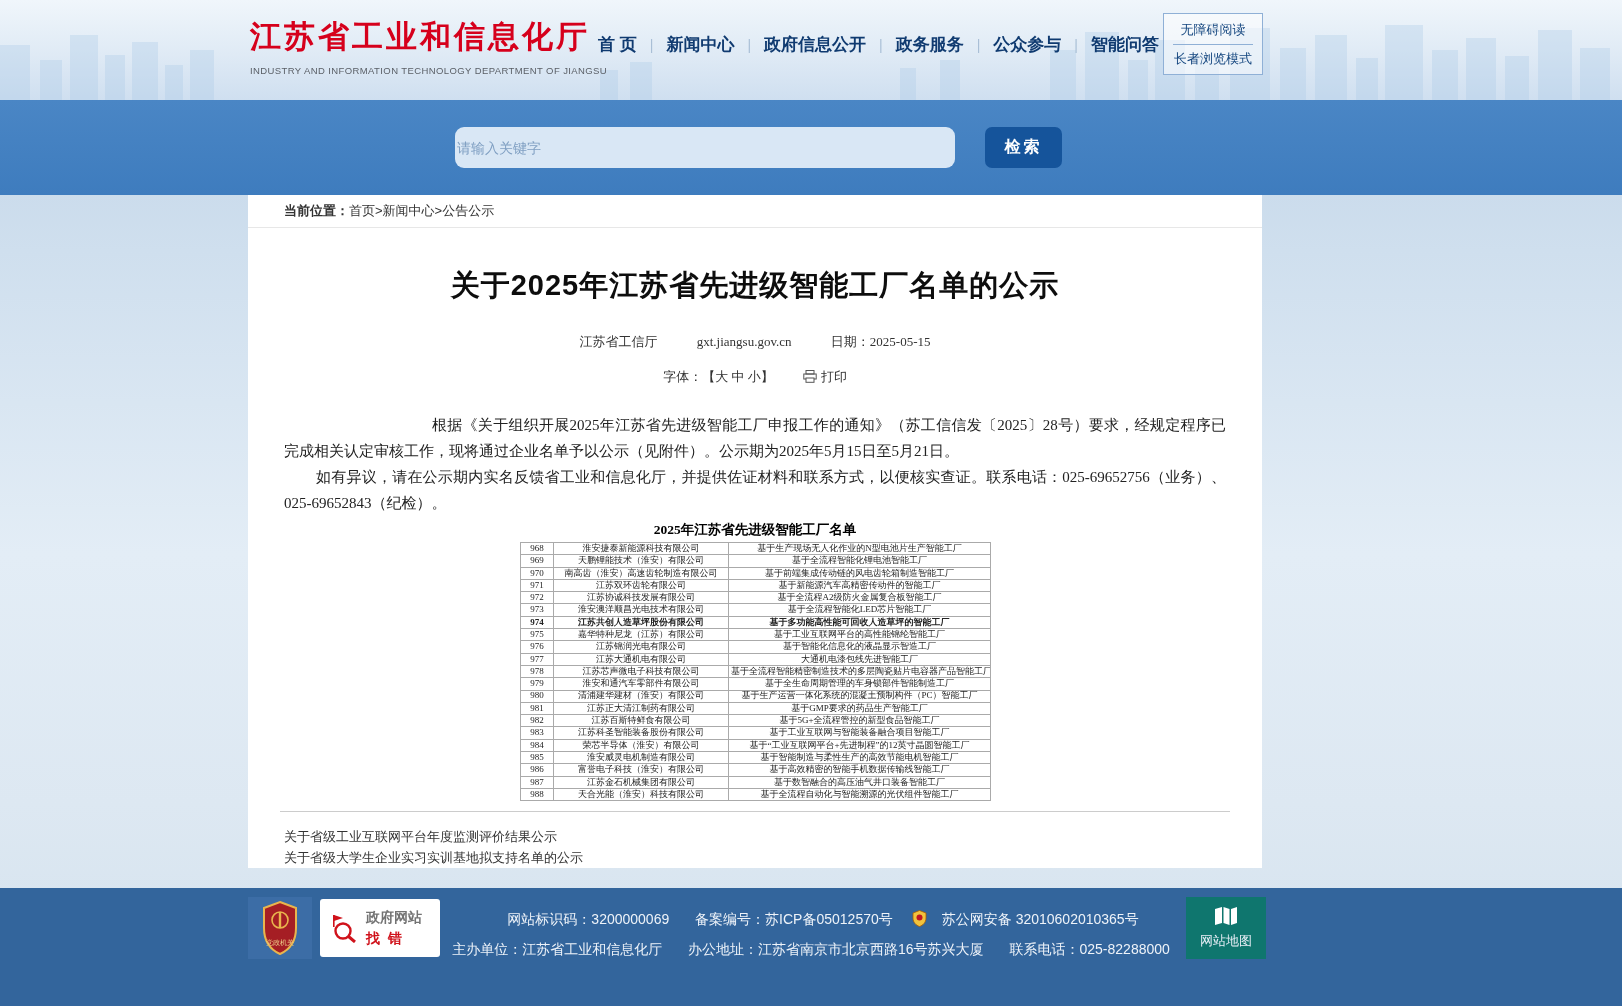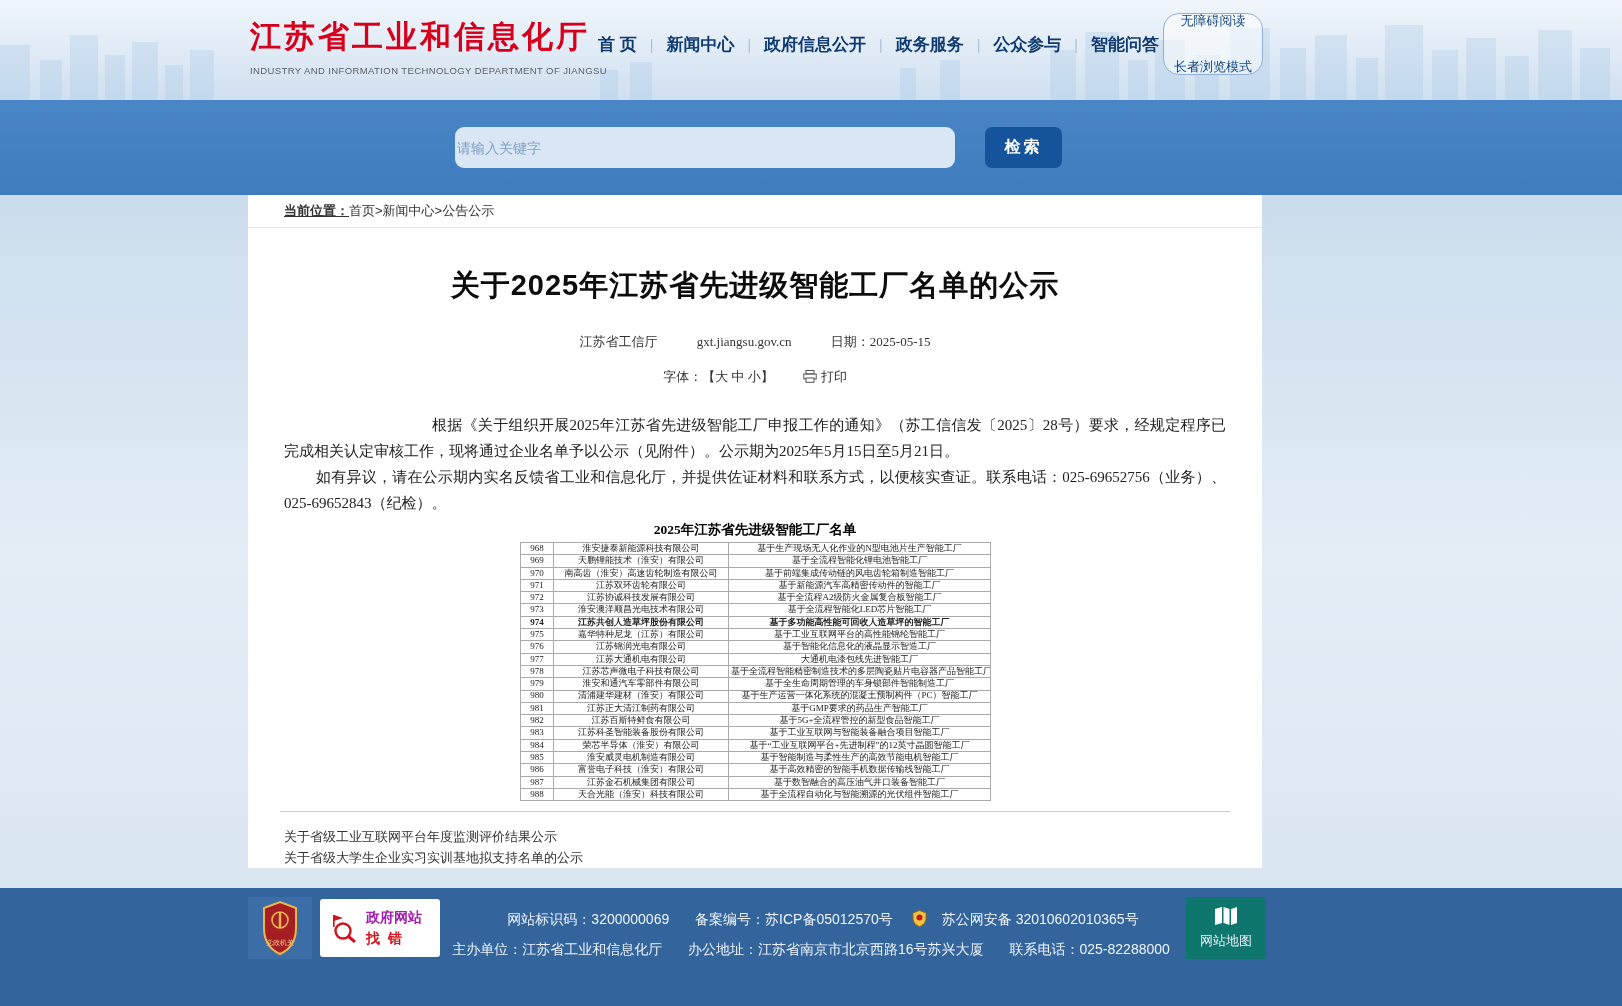--- a/index.html
+++ b/index.html
@@ -16,22 +16,22 @@
   }
   #skyline { position:absolute; left:0; bottom:0; width:1622px; height:80px; opacity:.6; }
   #logo { position:absolute; left:250px; top:16px; }
   #logo-title { font-size:31px; font-weight:bold; color:#d6001c; letter-spacing:3px; }
   #logo-sub { margin-top:7px; font-size:9.5px; color:#5a5f66; letter-spacing:.4px; }
   #main-nav { position:absolute; left:598px; top:33px; display:flex; align-items:center; }
   .nav-item { font-size:17px; font-weight:bold; color:#0f3a70; cursor:pointer; white-space:nowrap; }
   .nav-sep { color:#a9bfd6; font-size:14px; margin:0 13px; font-weight:normal; }
   #access-box {
     position:absolute; left:1163px; top:13px; width:100px; height:62px;
-    border:1px solid #8fb0d6; border-radius:16px; background:rgba(255,255,255,.55);
-    display:flex; flex-direction:column; justify-content:center;gap:9px;
+    border:1px solid #8fb0d6; border-radius:0; background:rgba(255,255,255,.55);
+    display:flex; flex-direction:column; justify-content:center;
   }
   .access-row { text-align:center; font-size:13px; color:#14467f; padding:5px 0; cursor:pointer; white-space:nowrap; }
   .access-div { height:1px; background:#8fb0d6; margin:0 9px; }
   
   #band {
     position:absolute; left:0; top:100px; width:1622px; height:95px;
     background:linear-gradient(180deg,#4a86c5 0%,#3e7cbe 100%);
   }
   #search-input {
     position:absolute; left:455px; top:27px; width:500px; height:41px;
@@ -41,21 +41,21 @@
   #search-input::placeholder { color:#7f9fc2; }
   #search-btn {
     position:absolute; left:985px; top:27px; width:77px; height:41px;
     border:none; border-radius:7px; background:#15549b; color:#fff;
     font-size:16px; font-weight:bold; letter-spacing:3px; cursor:pointer;
     font-family:"Liberation Sans",sans-serif;
   }
   
   #card { position:absolute; left:248px; top:195px; width:1014px; height:673px; background:#ffffff; }
   #breadcrumb { padding:7px 0 7px 36px; font-size:13px; color:#333; border-bottom:1px solid #e7e7e7; }
-  #breadcrumb b { font-weight:bold;text-decoration:underline; }
+  #breadcrumb b { font-weight:bold; }
   #crumb-path { cursor:pointer; }
   #article-title { margin-top:38px; text-align:center; font-size:29px; font-weight:bold; color:#0d0d0d; letter-spacing:1px; }
   #meta-line { margin-top:27px; text-align:center; font-size:13px; color:#333; font-family:"Liberation Serif",serif; }
   #meta-line span { margin:0 18px; }
   #fontbar { margin-top:17px; text-align:center; font-size:13px; color:#333; font-family:"Liberation Serif",serif; }
   #fontbar .sizer { cursor:pointer; }
   #print-wrap { margin-left:26px; cursor:pointer; }
   #print-wrap svg { vertical-align:-2px; margin-right:4px; }
   .para {
     margin:0 36px; font-family:"Liberation Serif",serif; font-size:15px;
@@ -85,21 +85,21 @@
   #gov-badge {
     position:absolute; left:248px; top:9px; width:64px; height:62px;
     background:#3c6da6; display:flex; align-items:center; justify-content:center; cursor:pointer;
   }
   #err-badge {
     position:absolute; left:320px; top:11px; width:120px; height:58px;
     background:#ffffff; border-radius:3px; display:flex; align-items:center;
     padding:0 10px; cursor:pointer;
   }
   #err-texts { margin-left:8px; }
-  #err-line1 { font-size:14px; font-weight:bold; color:#a21caf; white-space:nowrap; }
+  #err-line1 { font-size:14px; font-weight:bold; color:#737373; white-space:nowrap; }
   #err-line2 { font-size:14px; font-weight:bold; color:#d0121b; letter-spacing:8px; margin-top:3px; }
   .foot-line { position:absolute; left:0; width:1622px; text-align:center; font-size:14px; color:#eef3f9; }
   #foot-line1 { top:22px;padding-left:24px; }
   #foot-line2 { top:53px; }
   .foot-line span { margin:0 11px; }
   #police-icon { vertical-align:-3px; margin:0 4px 0 8px; }
   #sitemap-box {
     position:absolute; left:1186px; top:9px; width:80px; height:62px;
     background:#0f766e; display:flex; flex-direction:column; align-items:center; justify-content:center; cursor:pointer;
   }

